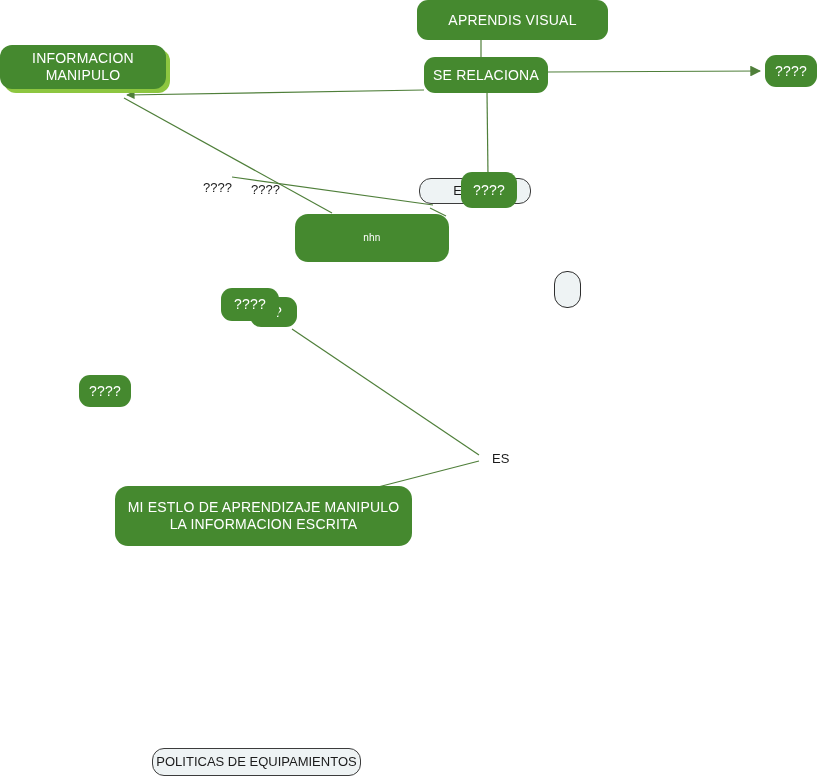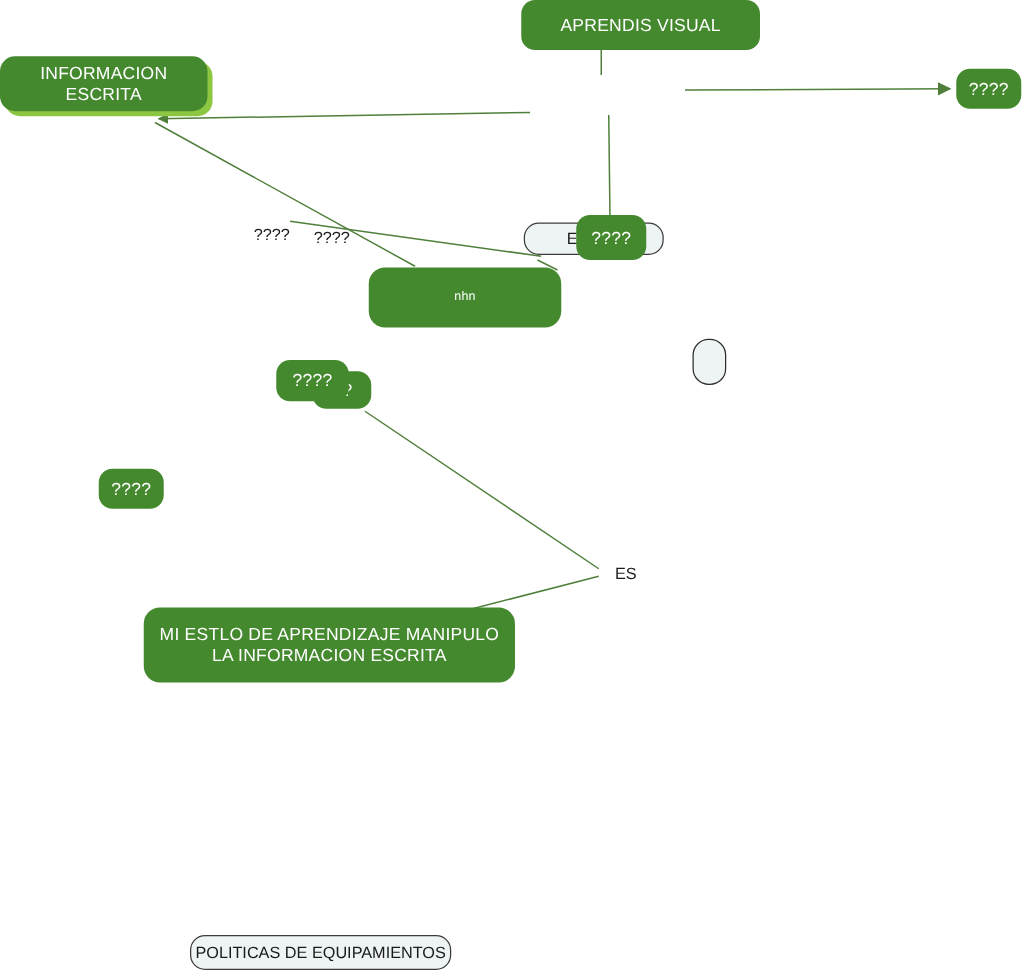--- a/index.html
+++ b/index.html
@@ -107,22 +107,23 @@
 
     <line x1="292" y1="329" x2="479" y2="455" stroke="#4f7f3a" stroke-width="1.2"></line>
 
     <line x1="479" y1="461" x2="378" y2="487" stroke="#4f7f3a" stroke-width="1.2"></line>
   </svg>
 
   <div class="tiny-hidden-label" style="left:468px; top:28px;">????</div>
 
   <div class="node green" style="left:387px; top:0px; width:191px; height:40px;margin-left:30px;">APRENDIS VISUAL</div>
 
-  <div class="node green selected" style="left:0px; top:45px; width:166px; height:44px;">INFORMACION ESCRITA</div>
+  <div class="node green selected" style="left:0px; top:45px; width:166px; height:44px;">INFORMACION MANIPULO</div>
 
+  <div class="node green" style="left:424px; top:57px; width:124px; height:36px;">SE RELACIONA</div>
 
   <div class="node green" style="left:765px; top:55px; width:52px; height:32px;">????</div>
 
   <div class="node plain" style="left:419px; top:178px; width:112px; height:26px;">ESTRA</div>
 
   <div class="node green" style="left:461px; top:172px; width:56px; height:36px;">????</div>
 
   <div class="node green soft" style="left:295px; top:214px; width:154px; height:48px; font-size:10px;">nhn</div>
 
   <div class="node green" style="left:250px; top:297px; width:47px; height:30px; justify-content:flex-start; padding-left:16px;">??</div>

